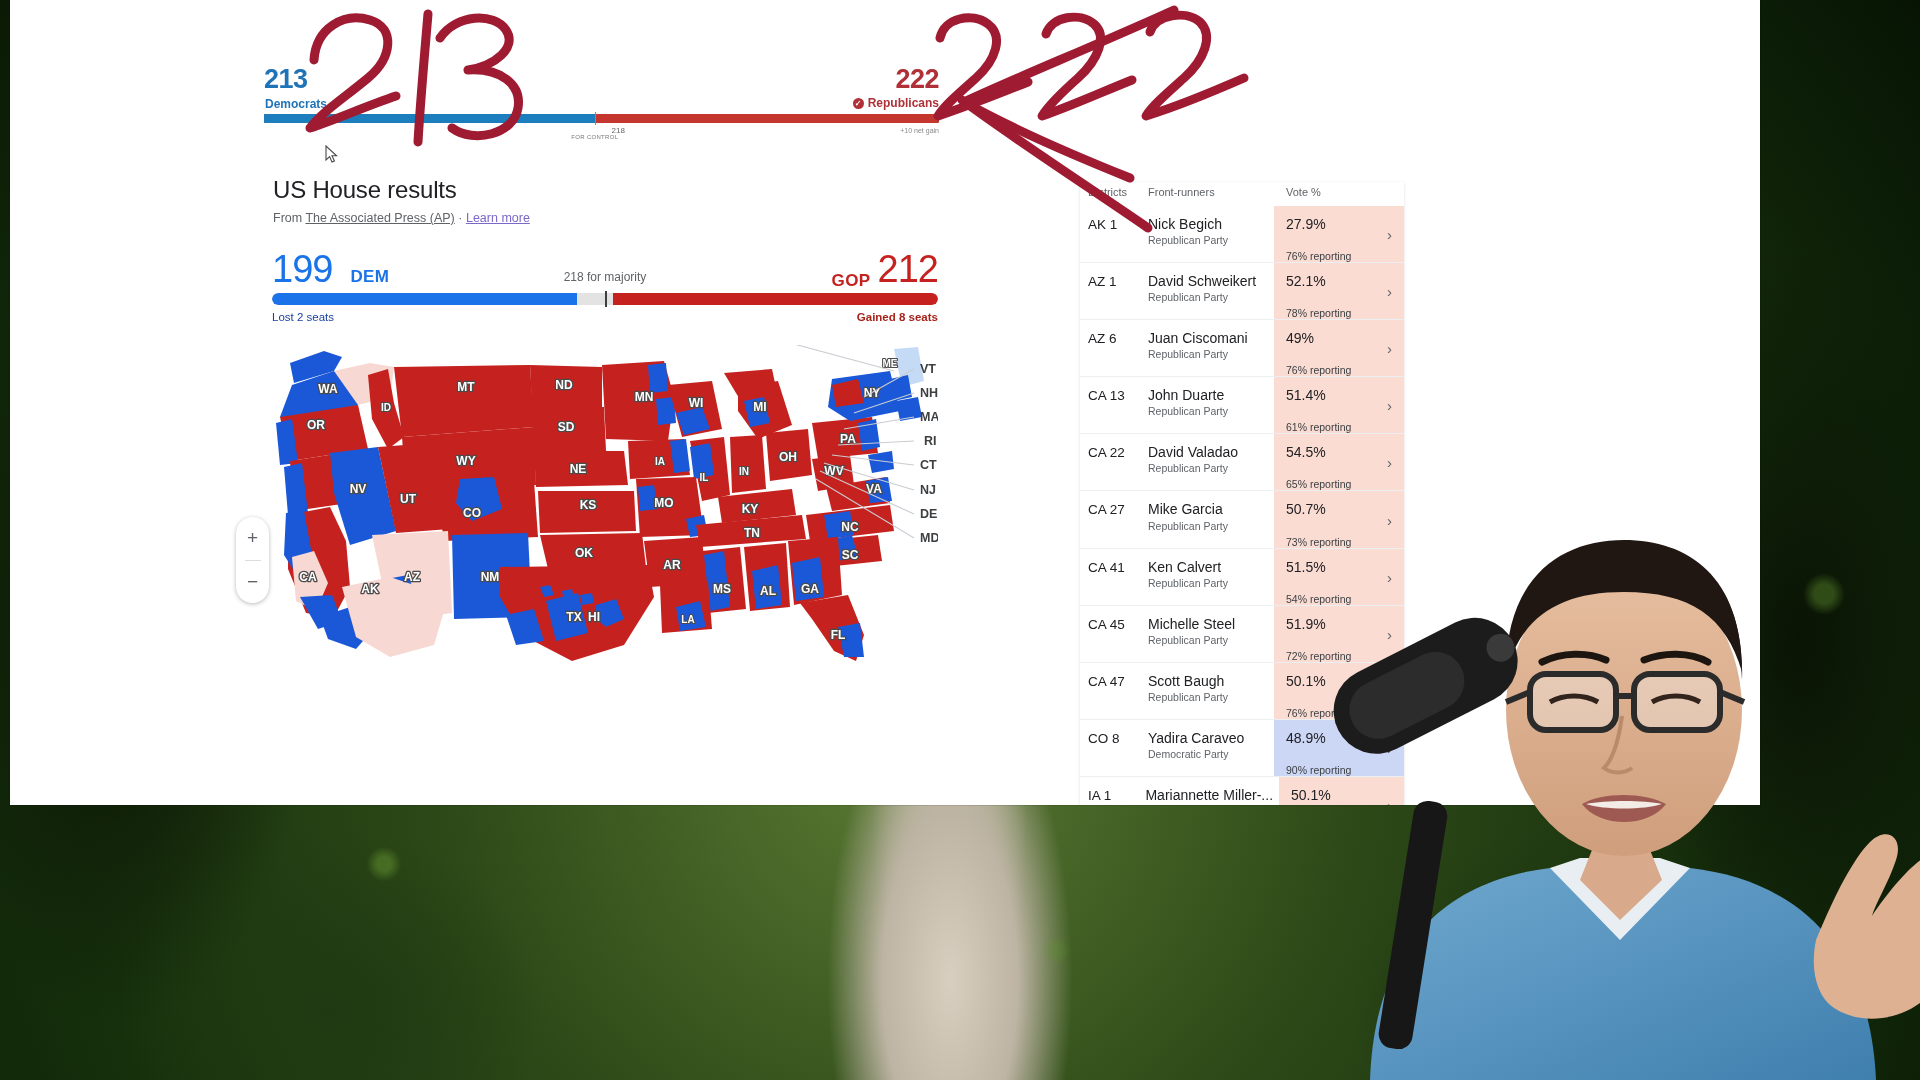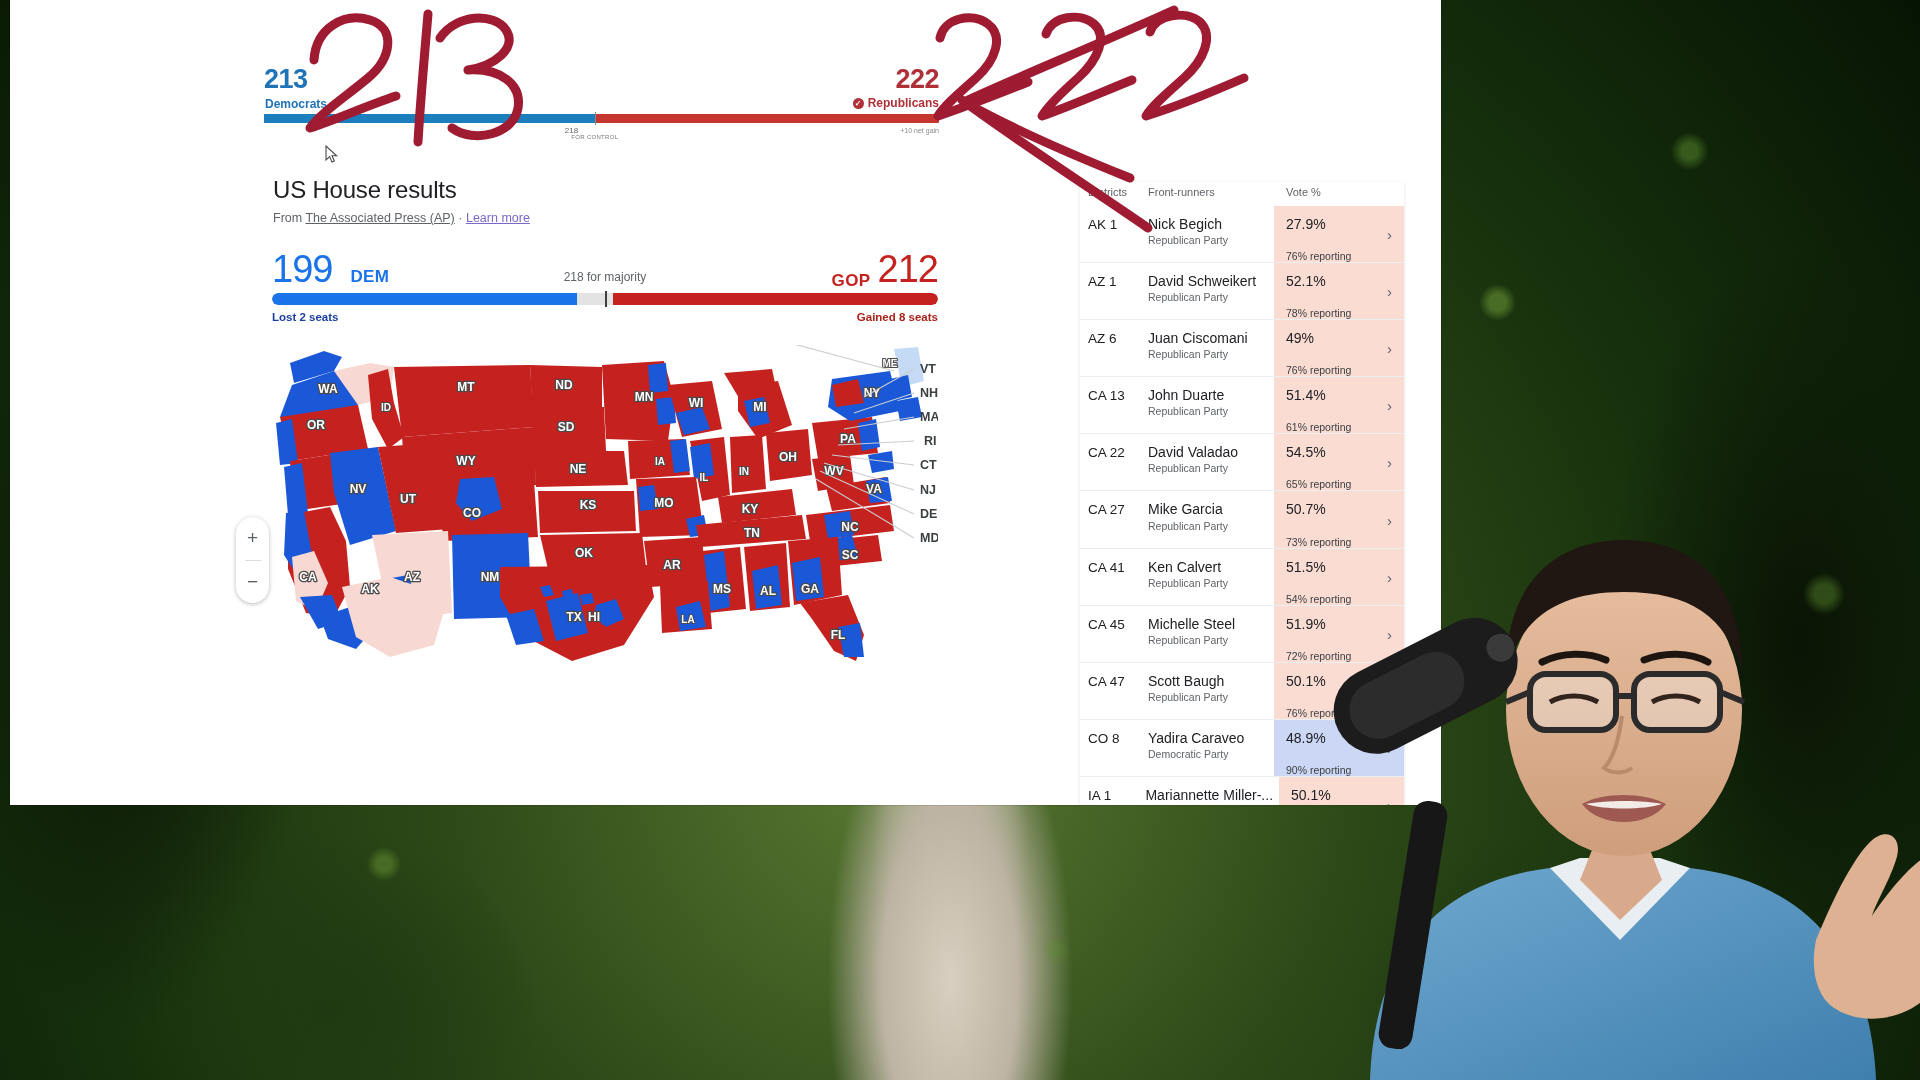--- a/index.html
+++ b/index.html
@@ -36,38 +36,38 @@
       radial-gradient(circle at 55% 88%, rgba(90,150,40,.3) 0 0.4%, transparent 1%),
       radial-gradient(circle at 70% 72%, rgba(150,210,75,.35) 0 0.45%, transparent 1%),
       radial-gradient(circle at 84% 84%, rgba(110,175,50,.35) 0 0.4%, transparent 1%),
       radial-gradient(circle at 95% 55%, rgba(135,200,65,.35) 0 0.5%, transparent 1.1%),
       radial-gradient(circle at 48% 45%, rgba(165,220,85,.3) 0 0.4%, transparent 1%);
     opacity:.85;
   }
 
   
   #screen-panel{
-    position:absolute;left:10px;top:0;width:1431px;height:805px;
+    position:absolute;left:10px;top:0;width:1750px;height:805px;
     background:#ffffff;
     box-shadow:0 0 0 1px rgba(0,0,0,.10);
     overflow:hidden;
   }
 
   
   #power-bar{position:absolute;left:254px;top:64px;width:675px;height:65px;}
   .pb-left-num{position:absolute;left:0;top:0;font-size:27px;font-weight:bold;color:#1f73b7;letter-spacing:-.5px;}
   .pb-left-lab{position:absolute;left:1px;top:33px;font-size:12px;font-weight:bold;color:#1f73b7;}
   .pb-right{position:absolute;right:0;top:0;text-align:right;}
   .pb-right-num{font-size:27px;font-weight:bold;color:#b03038;letter-spacing:-.5px;}
   .pb-right-lab{font-size:12px;font-weight:bold;color:#b03038;display:flex;align-items:center;gap:4px;justify-content:flex-end;margin-top:1px;}
   .chk{width:11px;height:11px;border-radius:50%;background:#b03038;color:#fff;font-size:8px;line-height:11px;text-align:center;display:inline-block;}
   #pb-track{position:absolute;left:0;top:50px;width:675px;height:9px;background:#c4362e;border-radius:1px;overflow:hidden;}
   #pb-fill{position:absolute;left:0;top:0;height:9px;width:49.3%;background:#1d7ebd;}
   #pb-mid{position:absolute;left:49.3%;top:48px;width:1px;height:13px;background:#8a8a8a;}
-  .pb-mid-t1{position:absolute;left:42.5%;top:62px;font-size:8px;color:#666;width:60px;text-align:left;}
+  .pb-mid-t1{position:absolute;left:42.5%;top:62px;font-size:8px;color:#666;width:60px;text-align:right;}
   .pb-mid-t2{position:absolute;left:42.5%;top:70px;font-size:6px;color:#777;width:60px;text-align:center;letter-spacing:.3px;}
   .pb-net{position:absolute;right:0;top:63px;font-size:7px;color:#8a8a8a;}
 
   
   #results-head{position:absolute;left:263px;top:176px;}
   #results-title{font-size:24px;color:#202124;letter-spacing:-.2px;}
   #results-sub{font-size:12.5px;color:#5f6368;margin-top:7px;}
   #results-sub .src{color:#5f6368;text-decoration:underline;}
   #results-sub .lm{color:#7b68c9;text-decoration:underline;}
 
@@ -77,21 +77,21 @@
   .sb-dem-num{font-size:38px;color:#1a73e8;font-weight:300;letter-spacing:-1px;}
   .sb-dem-lab{font-size:17px;color:#1a73e8;font-weight:bold;letter-spacing:.4px;}
   .sb-gop{position:absolute;right:0;top:0;display:flex;align-items:flex-end;gap:7px;}
   .sb-gop-num{font-size:38px;color:#c5221f;font-weight:300;letter-spacing:-1px;}
   .sb-gop-lab{font-size:17px;color:#c5221f;font-weight:bold;letter-spacing:.4px;}
   .sb-major{position:absolute;left:50%;top:22px;transform:translateX(-50%);font-size:12px;color:#5f6368;white-space:nowrap;}
   #sb-track{position:absolute;left:0;top:45px;width:666px;height:12px;background:#e3e3e3;border-radius:6px;overflow:hidden;}
   #sb-dem-fill{position:absolute;left:0;top:0;height:12px;background:#1a58d8;border-radius:6px 0 0 6px;}
   #sb-gop-fill{position:absolute;right:0;top:0;height:12px;background:#c62d12;border-radius:0 6px 6px 0;}
   #sb-mid-tick{position:absolute;left:50%;top:43px;width:2px;height:16px;background:#3c4043;}
-  .sb-lost{position:absolute;left:0;top:63px;font-size:11.5px;color:#1a3fa0;font-weight:bold;text-align:right;}
+  .sb-lost{position:absolute;left:0;top:63px;font-size:11.5px;color:#1a3fa0;font-weight:normal;text-align:right;}
   .sb-gain{position:absolute;right:0;top:63px;font-size:11.5px;color:#a8231a;font-weight:bold;}
 
   
   #map-wrap{position:absolute;left:262px;top:345px;width:666px;height:390px;}
   #map-svg{position:absolute;left:0;top:0;}
   .st-lab{font-family:"Liberation Sans",sans-serif;font-size:12px;font-weight:bold;fill:#ffffff;
           paint-order:stroke;stroke:#4a4a4a;stroke-width:2.6px;stroke-linejoin:round;text-anchor:middle;}
   .st-lab.sm{font-size:10px;stroke-width:2.2px;}
   .callout-lab{font-family:"Liberation Sans",sans-serif;font-size:12.5px;font-weight:bold;fill:#3c4043;text-anchor:start;}
   .leader{stroke:#c9ccd1;stroke-width:1.1px;fill:none;}

